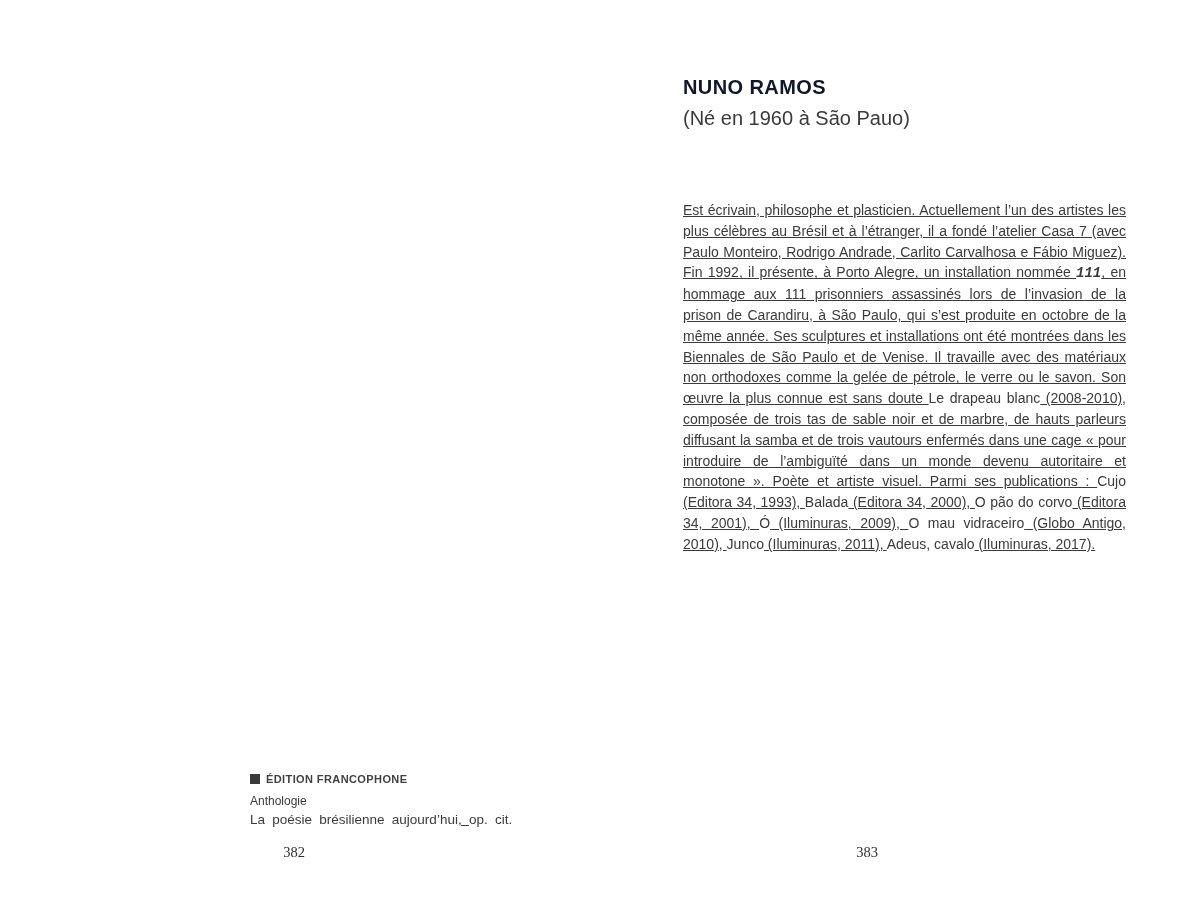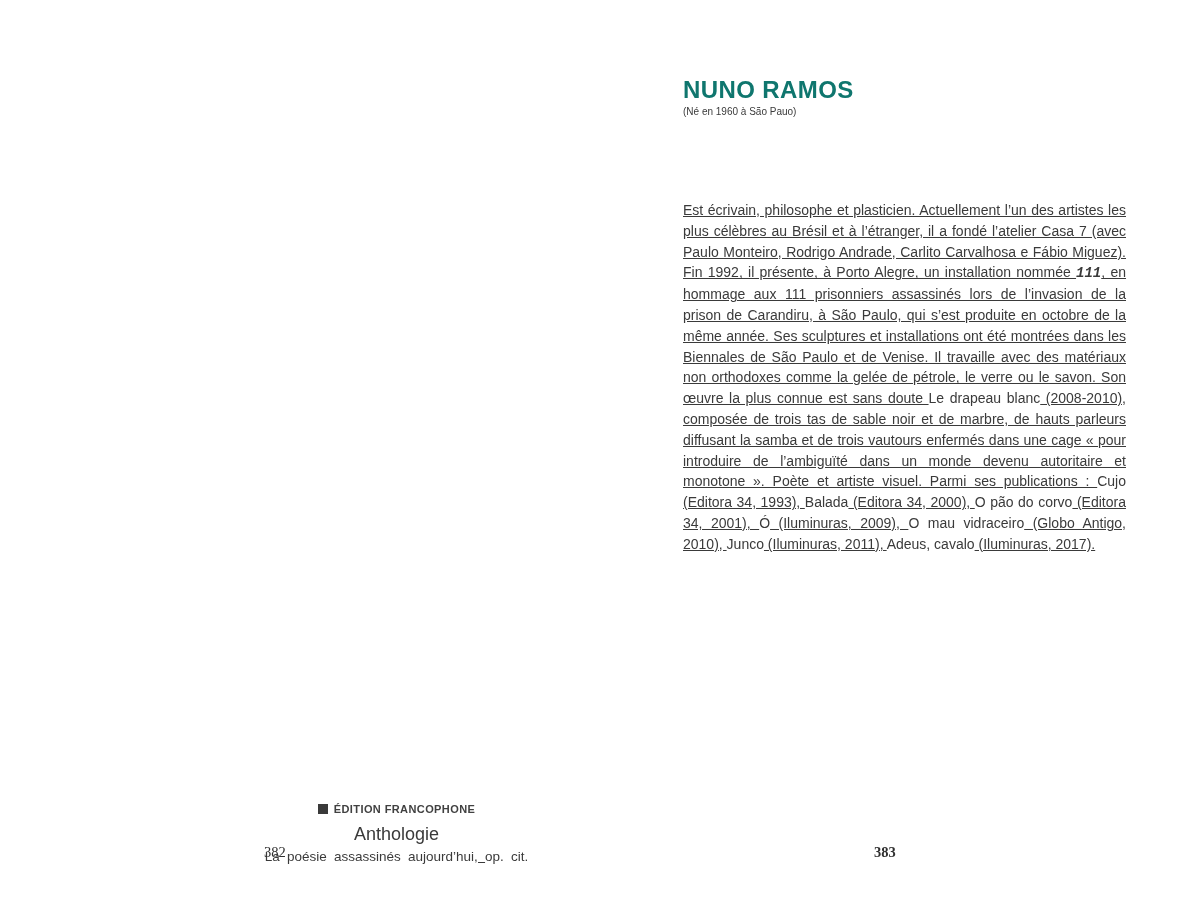--- a/index.html
+++ b/index.html
@@ -15,108 +15,108 @@
     font-family: "Liberation Sans", sans-serif;
     color: #3a3a3a;
     overflow: hidden;
   }
   
   .artist-title {
     position: absolute;
     left: 683px;
     top: 76px;
     margin: 0;
-    font-size: 24px;
+    font-size: 20px;
     font-weight: bold;
     letter-spacing: 0.4px;
-    color: #0f766e;
+    color: #0f172a;
     line-height: 1.15;
     text-align: right;
   }
   .artist-subtitle {
     position: absolute;
     left: 683px;
     top: 106px;
-    font-size: 10px;
+    font-size: 20px;
     color: #3a3a3a;
     line-height: 1.2;
   }
   .bio {
     position: absolute;
     left: 683px;
     top: 186px;
     width: 443px;
     font-size: 14px;
     line-height: 20.8px;
     text-align: justify;
     color: #3a3a3a;
   }
   .seg-normal { font-style: normal; text-decoration: underline; }
   .seg-italic { }
   .seg-bold-italic { font-style: italic; font-weight: bold; font-family: Liberation Mono, monospace; }
   
   .attribution {
     position: absolute;
     left: 250px;
-    top: 803px;
+    top: 773px;
     width: 265px;
-    text-align: center;
-    margin-left: 14px;
+    text-align: left;
   }
   .edition-line {
     font-size: 11px;
     font-weight: bold;
     letter-spacing: 0.4px;
     color: #414141;
     white-space: nowrap;
   }
   .edition-square {
     display: inline-block;
     width: 10px;
     height: 10px;
     background: #3a3a3a;
     margin-right: 6px;
     vertical-align: -1px;
   }
   .anthology-line {
     margin-top: 9px;
-    font-size: 18px;
+    font-size: 12px;
     color: #3a3a3a;
   }
   .source-line {
     margin-top: 4px;
     font-size: 13.5px;
     color: #3a3a3a;
     word-spacing: 3.5px;
     white-space: nowrap;
   }
   
   .folio {
     position: absolute;
     top: 844px;
     width: 60px;
+    text-align: center;
     font-family: "Liberation Serif", serif;
     font-size: 14.5px;
     color: #2f2f2f;
   }
   .folio-left  { left: 264px; }
-  .folio-right { left: 874px; font-weight: bold; }
+  .folio-right { left: 837px; }
 </style>
 </head>
 <body>
 
 <div class="spread">
 
   <div>
     <div class="attribution">
       <div class="edition-line">
         <span class="edition-square"></span><span>ÉDITION FRANCOPHONE</span>
       </div>
       <div class="anthology-line">Anthologie</div>
-      <div class="source-line"><span class="seg-italic">La poésie assassinés aujourd’hui</span><span class="seg-normal">, </span><span class="seg-italic">op. cit.</span></div>
+      <div class="source-line"><span class="seg-italic">La poésie brésilienne aujourd’hui</span><span class="seg-normal">, </span><span class="seg-italic">op. cit.</span></div>
     </div>
     <div class="folio folio-left">382</div>
   </div>
 
   <div>
     <h1 class="artist-title">NUNO RAMOS</h1>
     <div class="artist-subtitle">(Né en 1960 à São Pauo)</div>
     <p class="bio"><span class="seg-normal">Est écrivain, philosophe et plasticien. Actuellement l’un des artistes les plus célèbres au Brésil et à l’étranger, il a fondé l’atelier Casa 7 (avec Paulo Monteiro, Rodrigo Andrade, Carlito Carvalhosa e Fábio Miguez). Fin 1992, il présente, à Porto Alegre, un installation nommée </span><span class="seg-bold-italic">111</span><span class="seg-normal">, en hommage aux 111 prisonniers assassinés lors de l’invasion de la prison de Carandiru, à São Paulo, qui s’est produite en octobre de la même année. Ses sculptures et installations ont été montrées dans les Biennales de São Paulo et de Venise. Il travaille avec des matériaux non orthodoxes comme la gelée de pétrole, le verre ou le savon. Son œuvre la plus connue est sans doute </span><span class="seg-italic">Le drapeau blanc</span><span class="seg-normal"> (2008-2010), composée de trois tas de sable noir et de marbre, de hauts parleurs diffusant la samba et de trois vautours enfermés dans une cage « pour introduire de l’ambiguïté dans un monde devenu autoritaire et monotone ». Poète et artiste visuel. Parmi ses publications : </span><span class="seg-italic">Cujo</span><span class="seg-normal"> (Editora 34, 1993), </span><span class="seg-italic">Balada</span><span class="seg-normal"> (Editora 34, 2000), </span><span class="seg-italic">O pão do corvo</span><span class="seg-normal"> (Editora 34, 2001), </span><span class="seg-italic">Ó</span><span class="seg-normal"> (Iluminuras, 2009), </span><span class="seg-italic">O mau vidraceiro</span><span class="seg-normal"> (Globo Antigo, 2010), </span><span class="seg-italic">Junco</span><span class="seg-normal"> (Iluminuras, 2011), </span><span class="seg-italic">Adeus, cavalo</span><span class="seg-normal"> (Iluminuras, 2017).</span></p>
     <div class="folio folio-right">383</div>
   </div>

